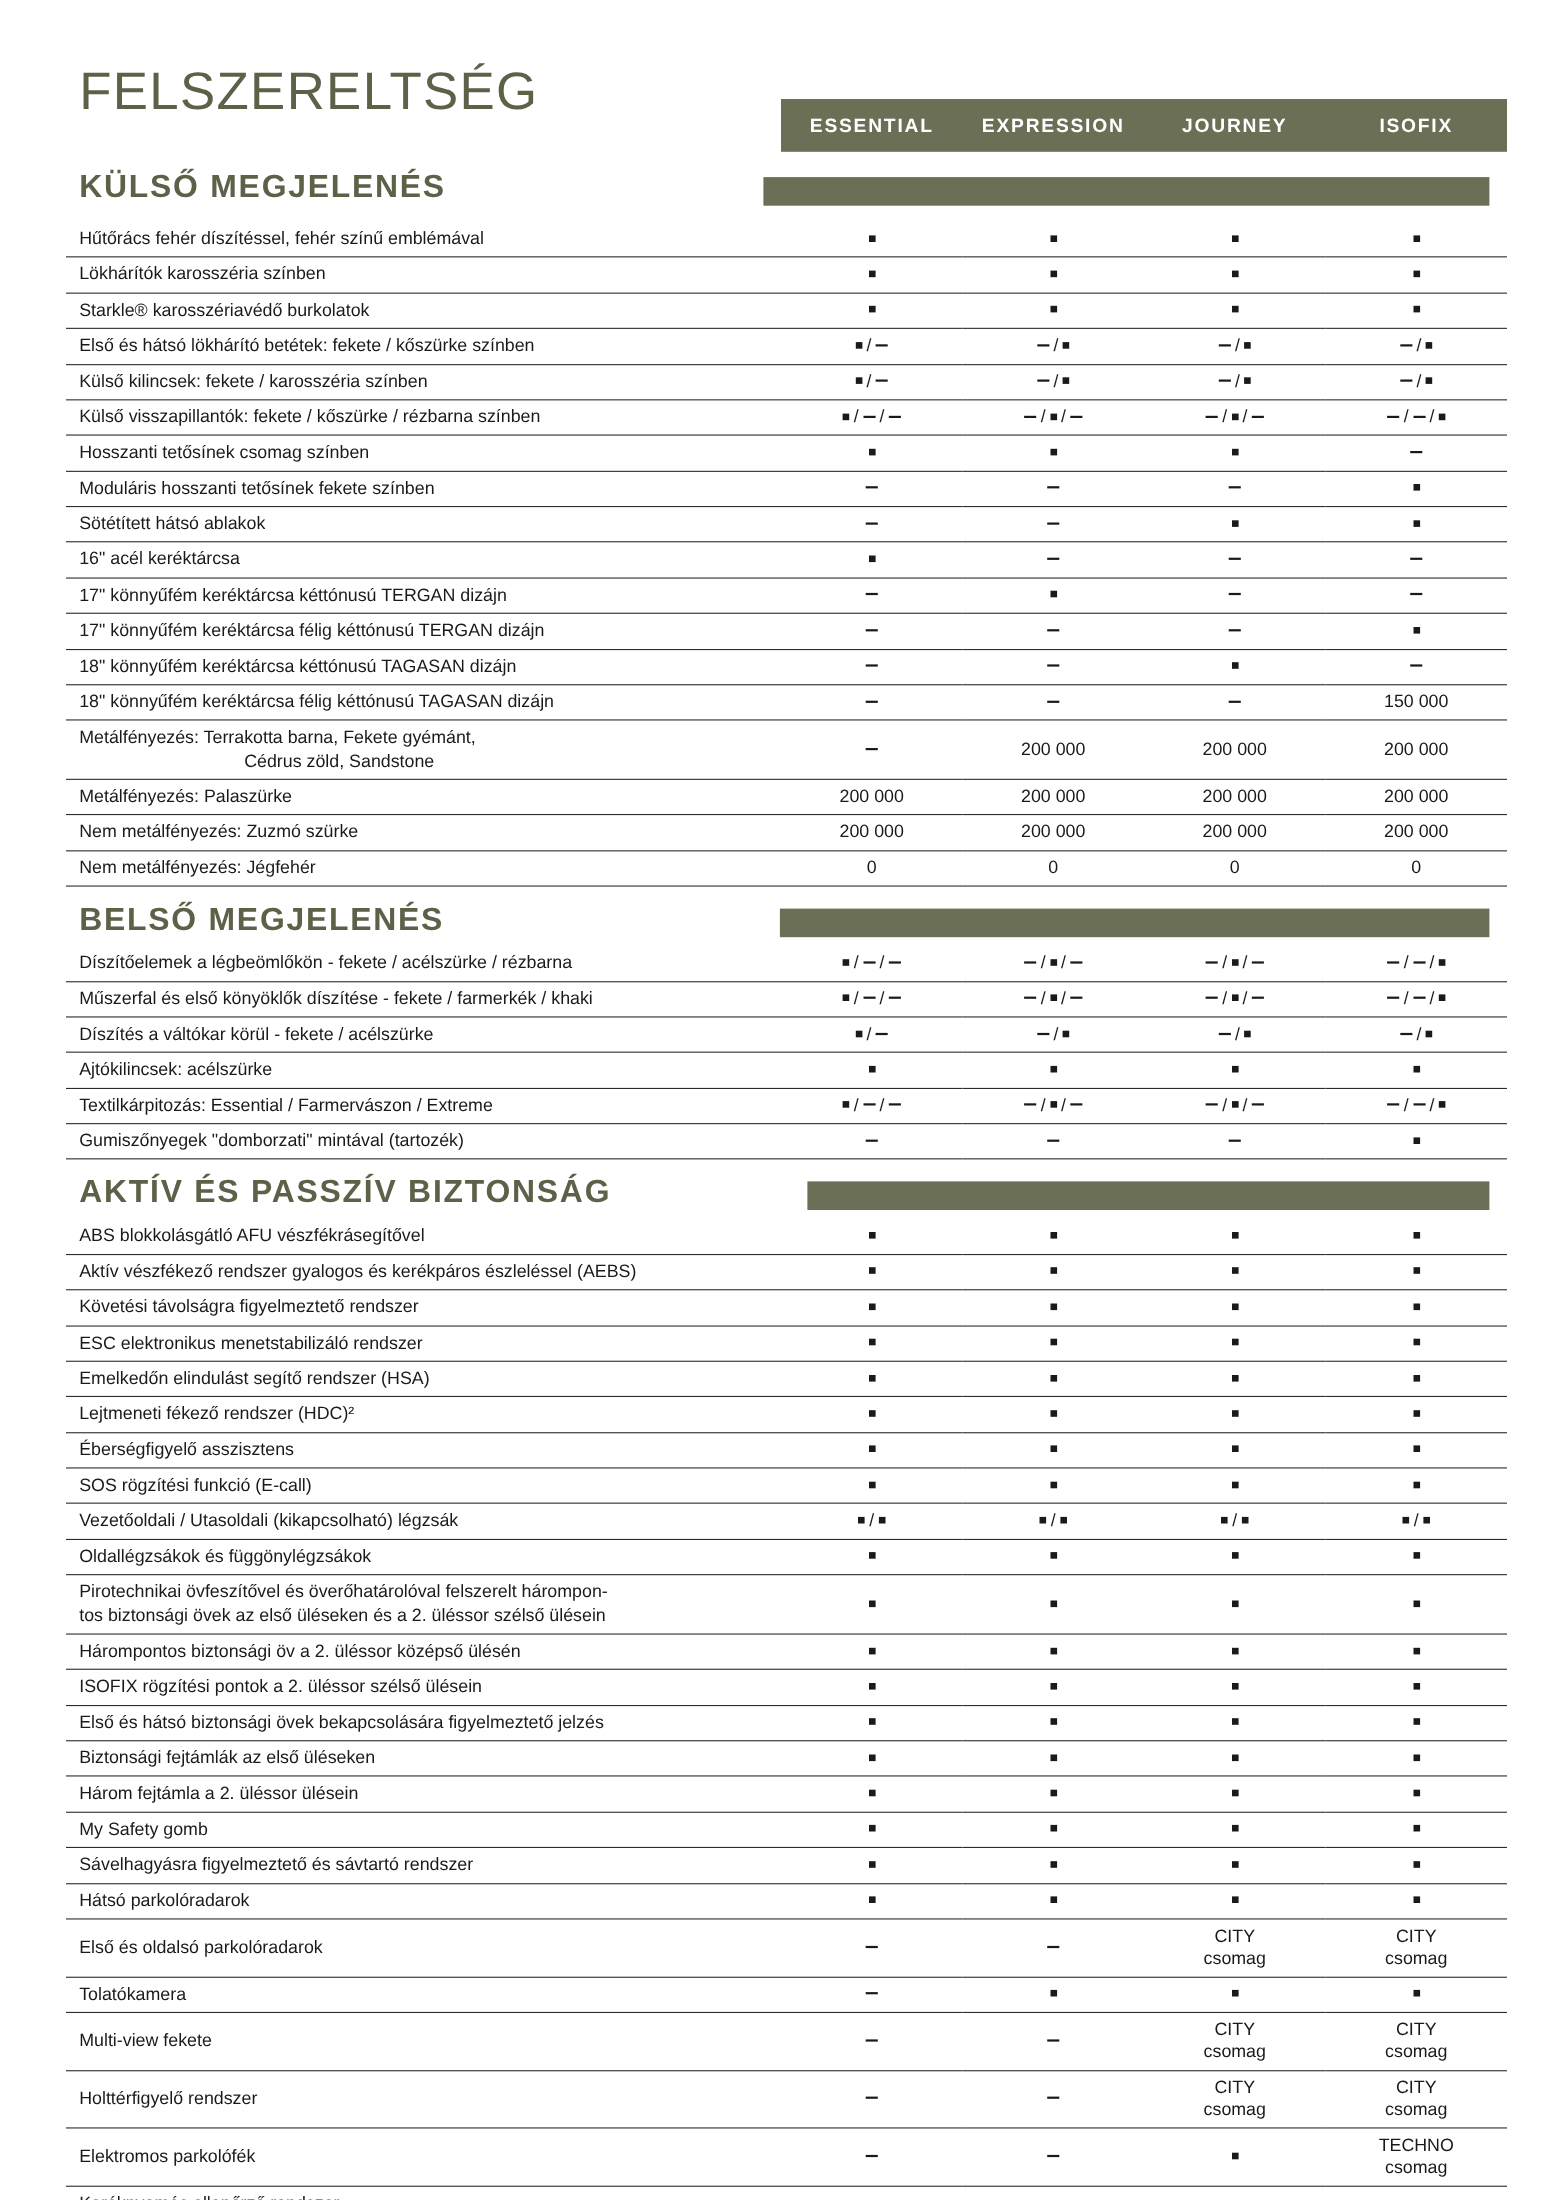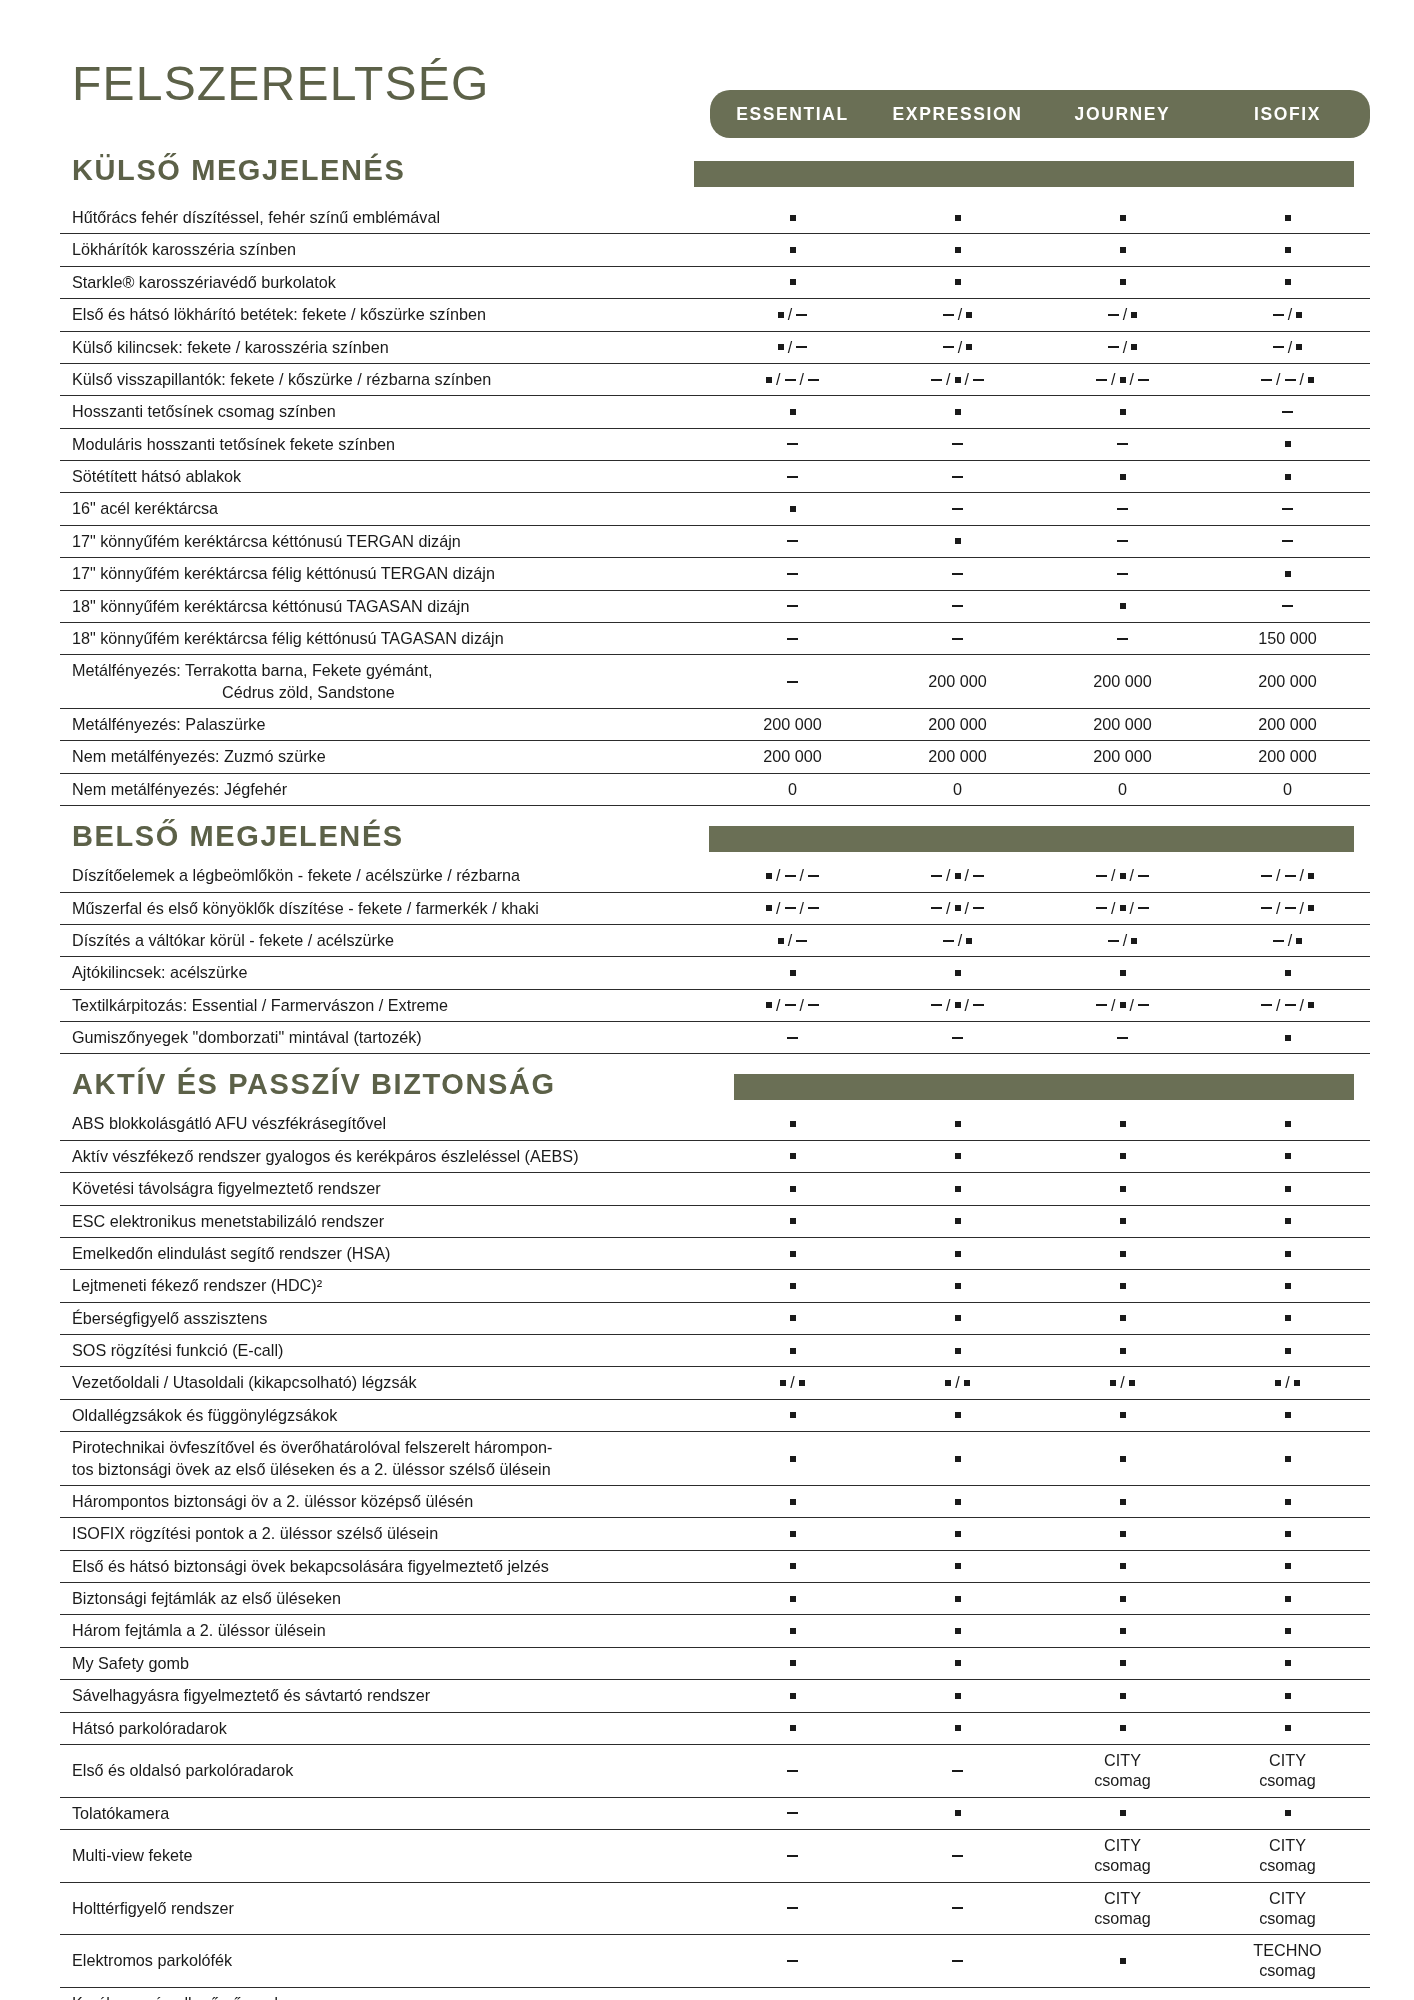--- a/index.html
+++ b/index.html
@@ -38,21 +38,20 @@
   }
   .trim-header {
     position: absolute;
     left: 650px;
     top: 46px;
     width: 660px;
     height: 48px;
     background: #6a6f55;
     display: flex;
     align-items: center;
-    border-radius: 20px;
   }
   .trim-header .trim-cell {
     flex: 1 1 0;
     text-align: center;
     color: #ffffff;
     font-size: 17.5px;
     font-weight: bold;
     letter-spacing: 1.6px;
     white-space: nowrap;
   }

